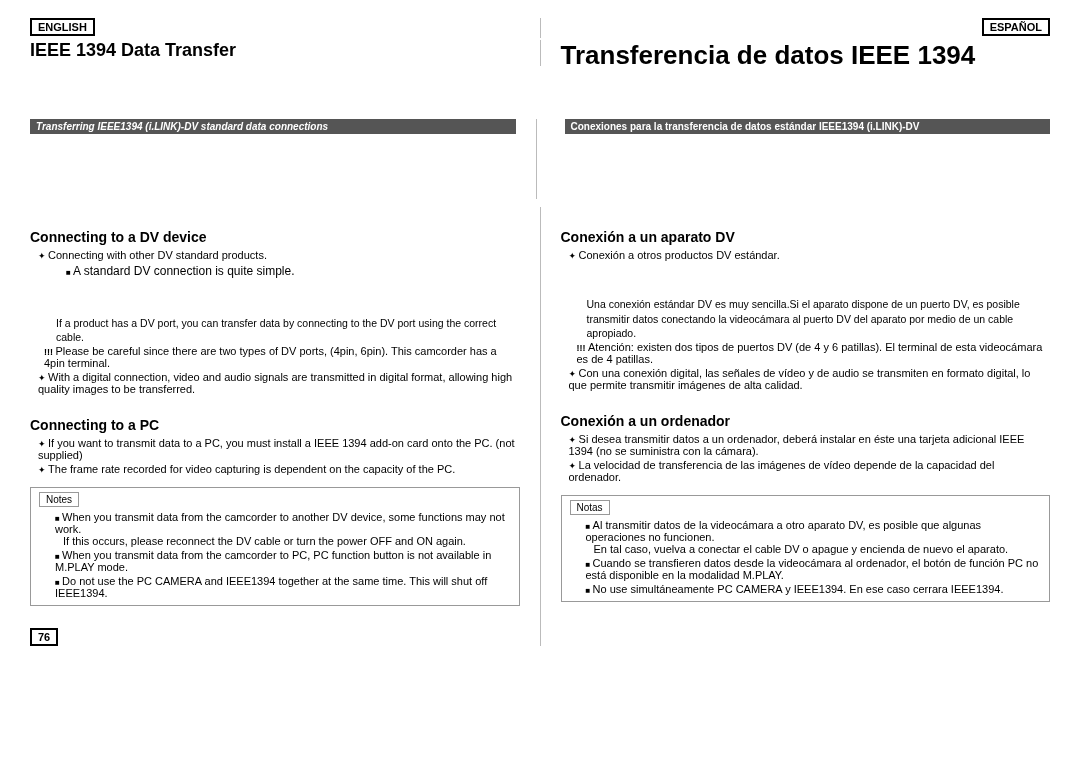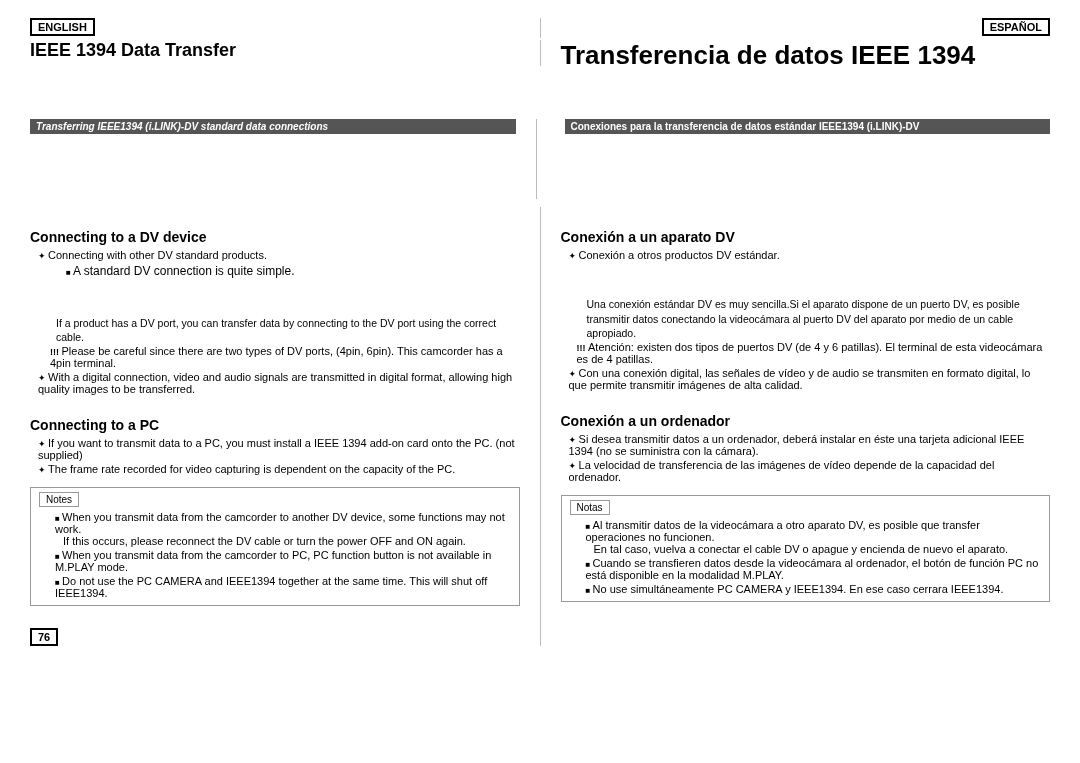--- a/index.html
+++ b/index.html
@@ -186,21 +186,21 @@
     <div style="flex:1; padding-right:20px; border-right:1px solid #bbb;">
 
       <div class="section-title">Connecting to a DV device</div>
 
       <div class="content-block">
         <div class="bullet-diamond">Connecting with other DV standard products.</div>
         <div class="indent">
           <span class="bullet-square">A standard DV connection is quite simple.</span>
         </div>
         <div class="indent2">If a product has a DV port, you can transfer data by connecting to the DV port using the correct cable.</div>
-        <div class="bullet-exclaim" style="margin-left:20px;">Please be careful since there are two types of DV ports, (4pin, 6pin). This camcorder has a 4pin terminal.</div>
+        <div class="bullet-exclaim" style="margin-left:14px;">Please be careful since there are two types of DV ports, (4pin, 6pin). This camcorder has a 4pin terminal.</div>
         <div class="bullet-diamond">With a digital connection, video and audio signals are transmitted in digital format, allowing high quality images to be transferred.</div>
       </div>
 
       <div class="section-title">Connecting to a PC</div>
 
       <div class="content-block">
         <div class="bullet-diamond">If you want to transmit data to a PC, you must install a IEEE 1394 add-on card onto the PC. (not supplied)</div>
         <div class="bullet-diamond">The frame rate recorded for video capturing is dependent on the capacity of the PC.</div>
       </div>
 
@@ -233,21 +233,21 @@
       <div class="section-title">Conexión a un ordenador</div>
 
       <div class="content-block">
         <div class="bullet-diamond">Si desea transmitir datos a un ordenador, deberá instalar en éste una tarjeta adicional IEEE 1394 (no se suministra con la cámara).</div>
         <div class="bullet-diamond">La velocidad de transferencia de las imágenes de vídeo depende de la capacidad del ordenador.</div>
       </div>
 
       <div class="notes-box">
         <div class="notes-label">Notas</div>
         <div class="note-item">
-          <span>Al transmitir datos de la videocámara a otro aparato DV, es posible que transfer operaciones no funcionen.</span><br>
+          <span>Al transmitir datos de la videocámara a otro aparato DV, es posible que algunas operaciones no funcionen.</span><br>
           <span style="margin-left:8px;">En tal caso, vuelva a conectar el cable DV o apague y encienda de nuevo el aparato.</span>
         </div>
         <div class="note-item">Cuando se transfieren datos desde la videocámara al ordenador, el botón de función PC no está disponible en la modalidad M.PLAY.</div>
         <div class="note-item">No use simultáneamente PC CAMERA y IEEE1394. En ese caso cerrara IEEE1394.</div>
       </div>
     </div>
   </div>
 </div>
 
 </body></html>

